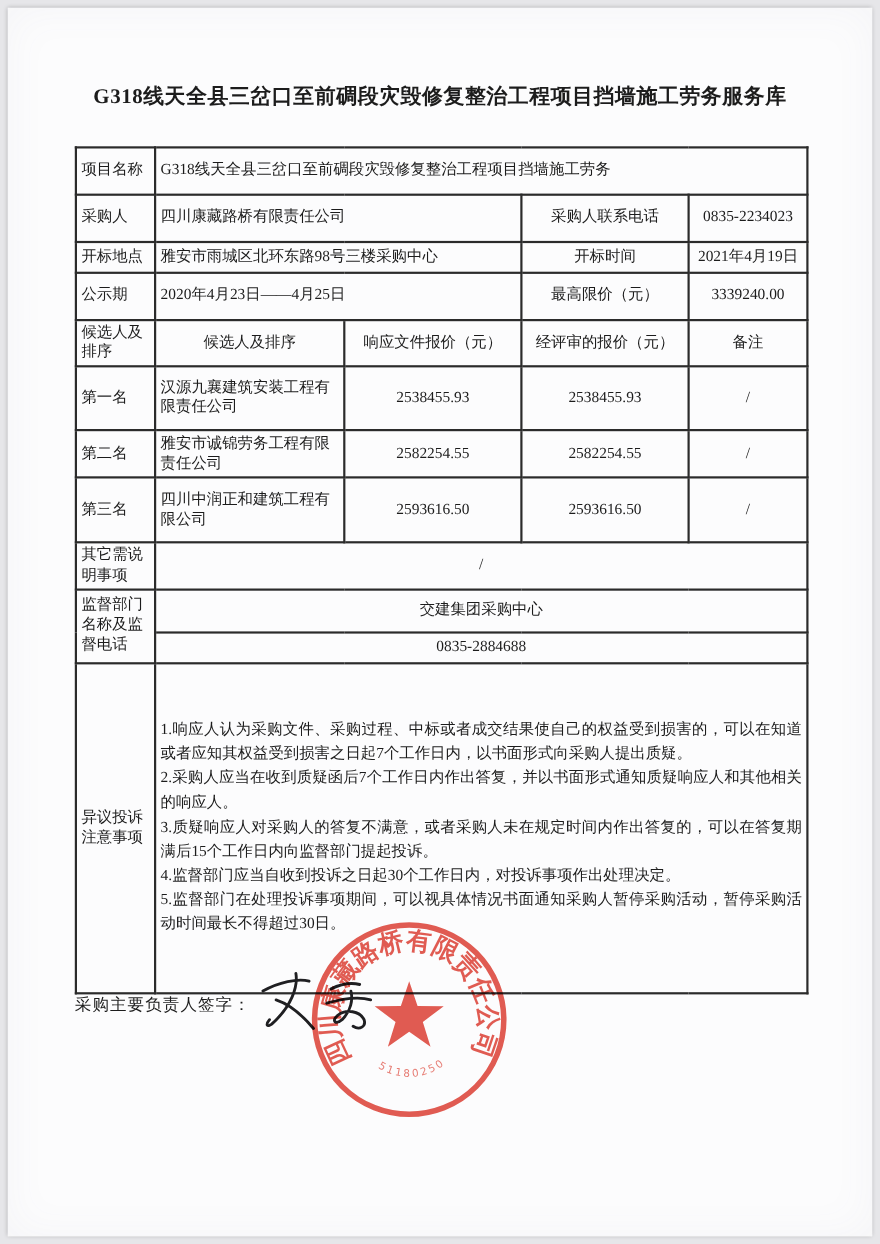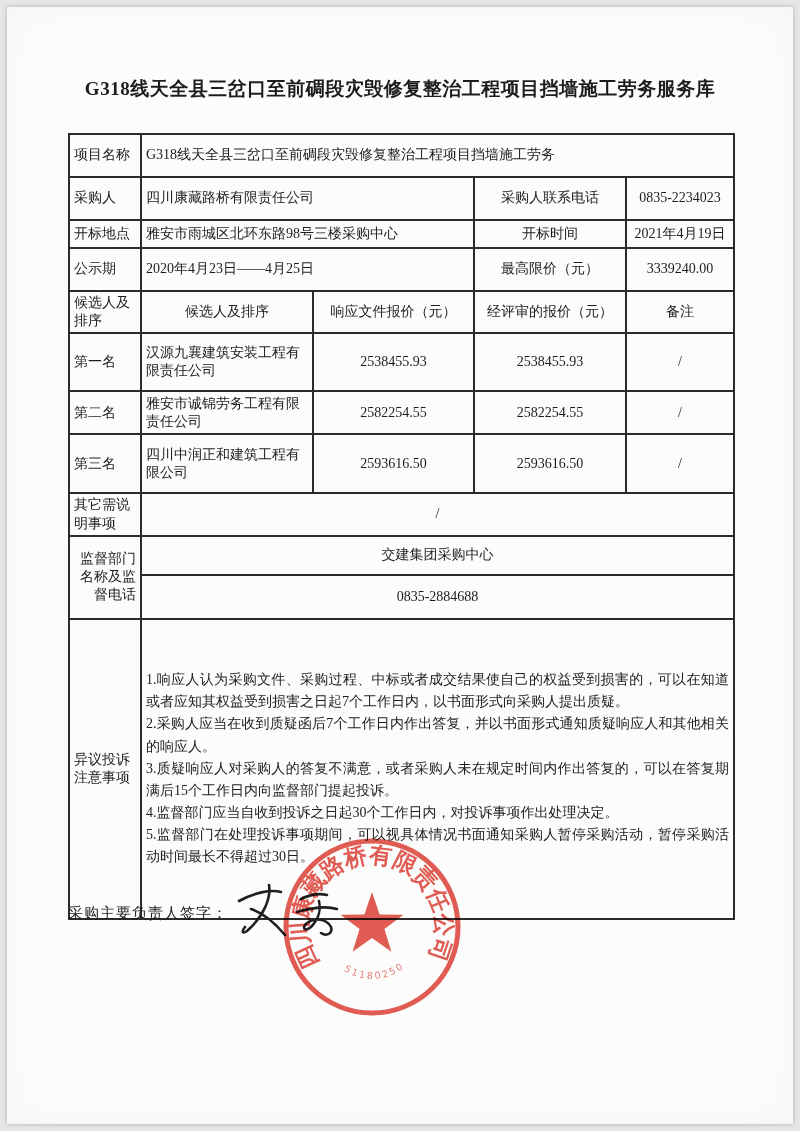--- a/index.html
+++ b/index.html
@@ -29,21 +29,21 @@
   }
   table.results td{
     border:2px solid #2b2b2b;
     padding:2px 4px;
     vertical-align:middle;
     word-break:break-all;
     overflow:hidden;
   }
   td.lbl{padding-left:4px;}
   td.c{text-align:center;margin-left:20px;}
-  td.supervise-lbl{text-align:right;padding:2px 6px;margin-top:18px;}
+  td.supervise-lbl{text-align:left;padding:2px 6px;margin-top:18px;}
   td.objection-cell{padding:6px 9px;}
   td.objection-cell p{margin:0;line-height:1.58;text-align:justify;}
   .sign-label{
     position:absolute;left:61px;top:897px;
     font-size:15px;letter-spacing:1px;
   }
   .signature-svg{position:absolute;left:224px;top:868px;}
   .seal-svg{position:absolute;left:255px;top:810px;opacity:.82;mix-blend-mode:multiply;}
 </style>
 </head>
@@ -115,21 +115,21 @@
         <td class="c">/</td>
       </tr>
       <tr style="height:41px">
         <td class="lbl">其它需说明事项</td>
         <td colspan="4" class="c">/</td>
       </tr>
       <tr style="height:39px">
         <td rowspan="2" class="supervise-lbl">监督部门名称及监督电话</td>
         <td colspan="4" class="c">交建集团采购中心</td>
       </tr>
-      <tr style="height:44px">
+      <tr style="height:28px">
         <td colspan="4" class="c">0835-2884688</td>
       </tr>
       <tr style="height:300px">
         <td class="lbl">异议投诉注意事项</td>
         <td colspan="4" class="objection-cell">
           <p>1.响应人认为采购文件、采购过程、中标或者成交结果使自己的权益受到损害的，可以在知道或者应知其权益受到损害之日起7个工作日内，以书面形式向采购人提出质疑。</p>
           <p>2.采购人应当在收到质疑函后7个工作日内作出答复，并以书面形式通知质疑响应人和其他相关的响应人。</p>
           <p>3.质疑响应人对采购人的答复不满意，或者采购人未在规定时间内作出答复的，可以在答复期满后15个工作日内向监督部门提起投诉。</p>
           <p>4.监督部门应当自收到投诉之日起30个工作日内，对投诉事项作出处理决定。</p>
           <p>5.监督部门在处理投诉事项期间，可以视具体情况书面通知采购人暂停采购活动，暂停采购活动时间最长不得超过30日。</p>

